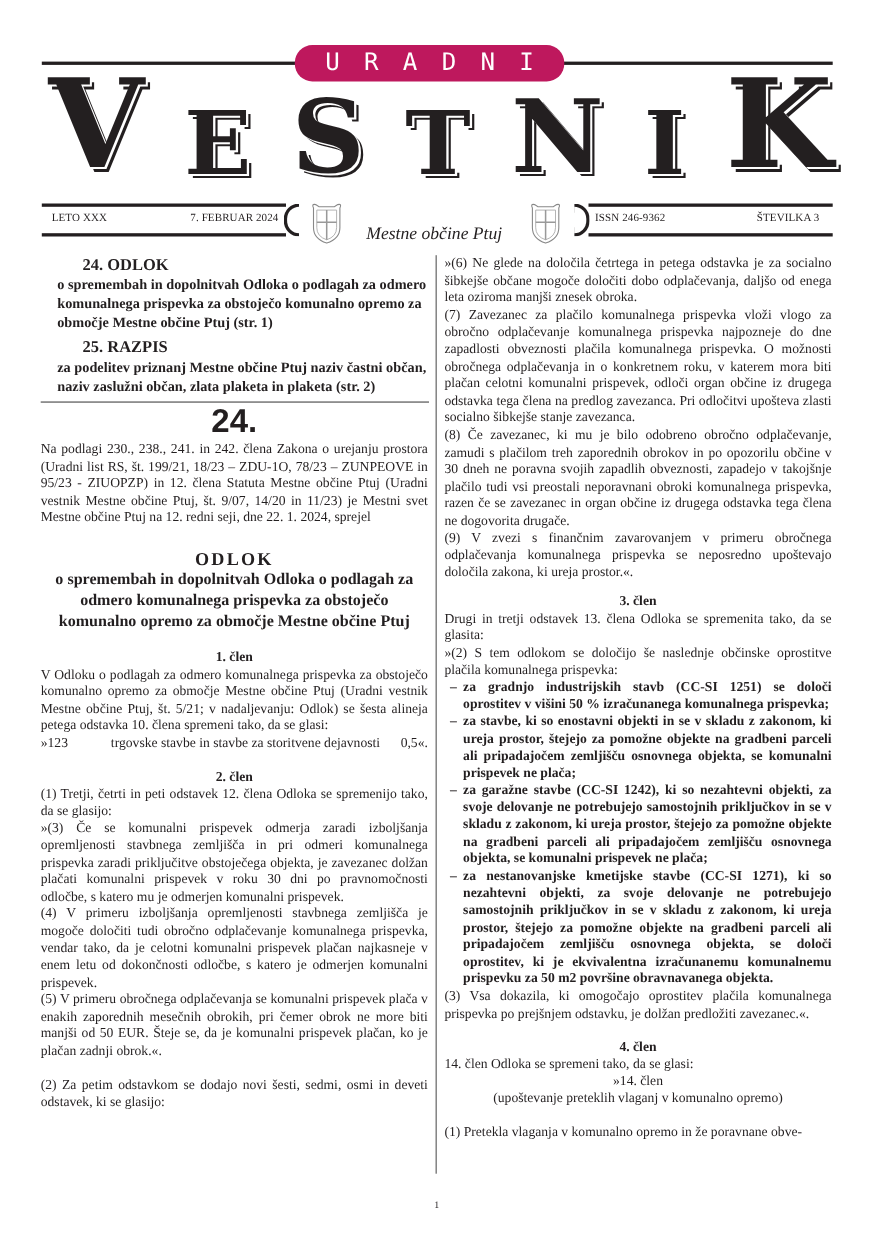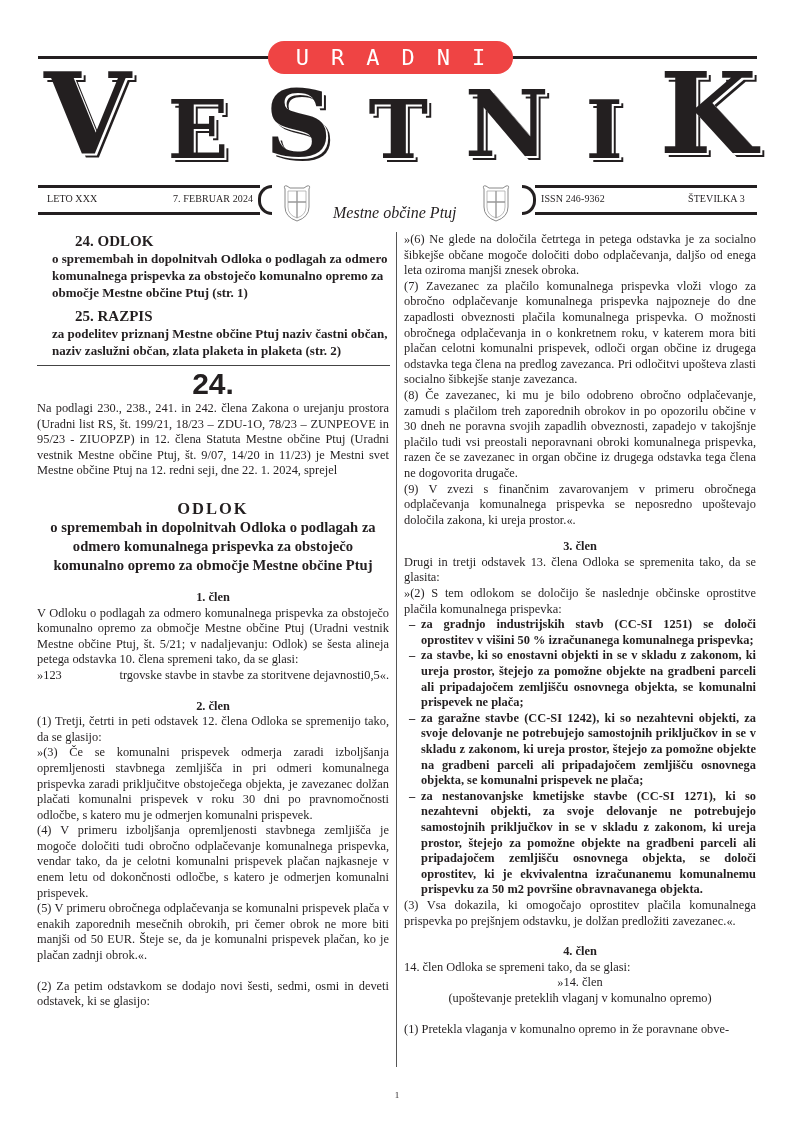--- a/index.html
+++ b/index.html
@@ -4,21 +4,21 @@
 <style>
   * { margin: 0; padding: 0; box-sizing: border-box; }
   html, body { width: 794px; height: 1123px; background: #ffffff; overflow: hidden; }
   body { position: relative; font-family: "Liberation Serif", "DejaVu Serif", serif; color: #231f20; }
 
   
   .masthead { position: absolute; left: 38px; top: 38px; width: 719px; height: 168px; }
   .top-rule { position: absolute; left: 0; right: 0; top: 18px; height: 3px; background: #231f20; }
   .uradni-pill {
     position: absolute; left: 230px; top: 3px; width: 245px; height: 33px;
-    background: #ef4444; border-radius: 16px;
+    background: #be185d; border-radius: 16px;
     display: flex; align-items: center; justify-content: center;
   }
   .uradni-text {
     color: #ffffff; font-family: "DejaVu Sans Mono", monospace; font-size: 22px;
     letter-spacing: 22px; padding-left: 22px; font-weight: normal;
   }
   .vestnik-title {
     position: absolute; left: 0; right: 0; top: 32px; height: 100px;
     display: flex; justify-content: space-between; align-items: flex-end;
     padding: 0 0 0 6px;
@@ -63,21 +63,21 @@
   .toc-rule { height: 1px; background: #444; margin: 3px 0 0 0; width: 353px; }
 
   .big-num { text-align: center; font-family: "Liberation Sans", sans-serif; font-weight: bold; font-size: 30px; line-height: 30px; margin: 3px 0 2px; }
   .justify { text-align: justify; }
   .odlok-head { text-align: center; font-weight: bold; margin-top: 20px; }
   .odlok-title { font-size: 16.5px; letter-spacing: 2px; line-height: 19px; }
   .odlok-sub { font-size: 14.6px; line-height: 19px; }
   .clen { text-align: center; font-weight: bold; font-size: 12.4px; margin-top: 15px; }
   .gap { height: 15px; }
   .tab-row { display: flex; justify-content: space-between; }
-  .tab-row span:nth-child(2) { flex: 1; padding-left: 17px; text-align: right; }
+  .tab-row span:nth-child(2) { flex: 1; padding-left: 39px; }
   .dash-list { list-style: none; padding-left: 0; font-weight: bold; }
   .dash-list li { position: relative; padding-left: 17px; text-align: justify; }
   .dash-list li::before { content: "–"; position: absolute; left: 5px; top: 0; }
   .center { text-align: center; }
 
   .page-num { position: absolute; left: 0; right: 0; top: 1090px; text-align: center; font-size: 9px; color: #231f20; }
 </style>
 </head>
 <body>
 

